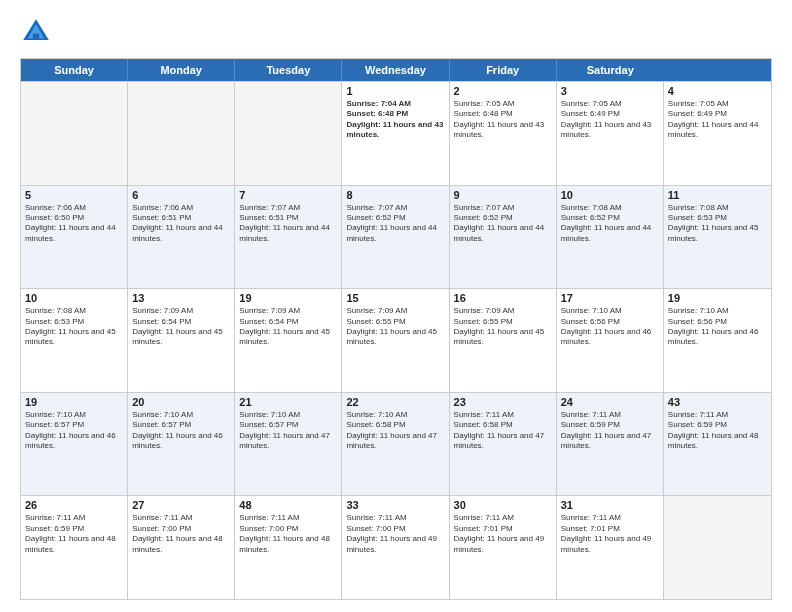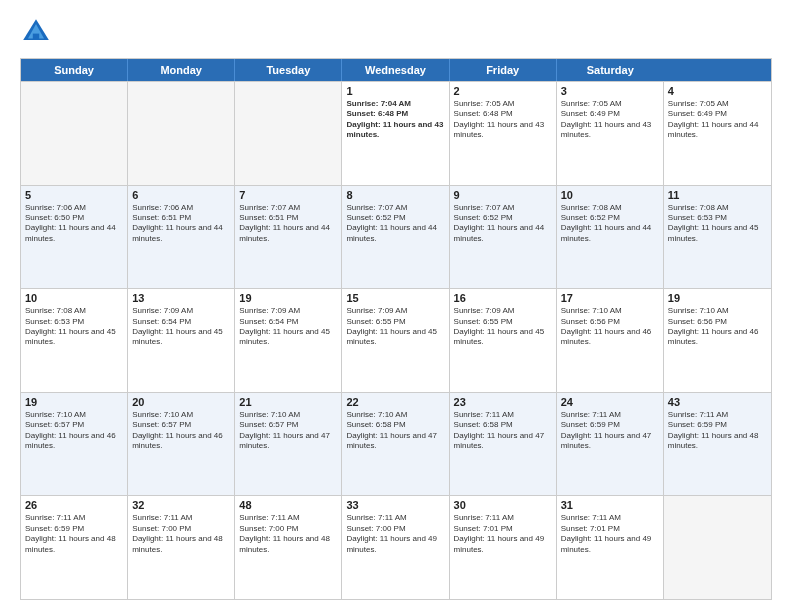--- a/index.html
+++ b/index.html
@@ -316,21 +316,21 @@
           </div>
         </div>
         <div class="cal-row">
           <div class="cal-cell">
             <div class="day-number">26</div>
             <div class="cell-text" style="white-space: pre-line;">Sunrise: 7:11 AM
 Sunset: 6:59 PM
 Daylight: 11 hours and 48 minutes.</div>
           </div>
           <div class="cal-cell">
-            <div class="day-number">32</div>
+            <div class="day-number">27</div>
             <div class="cell-text" style="white-space: pre-line;">Sunrise: 7:11 AM
 Sunset: 7:00 PM
 Daylight: 11 hours and 48 minutes.</div>
           </div>
           <div class="cal-cell">
             <div class="day-number">48</div>
             <div class="cell-text" style="white-space: pre-line;">Sunrise: 7:11 AM
 Sunset: 7:00 PM
 Daylight: 11 hours and 48 minutes.</div>
           </div>

